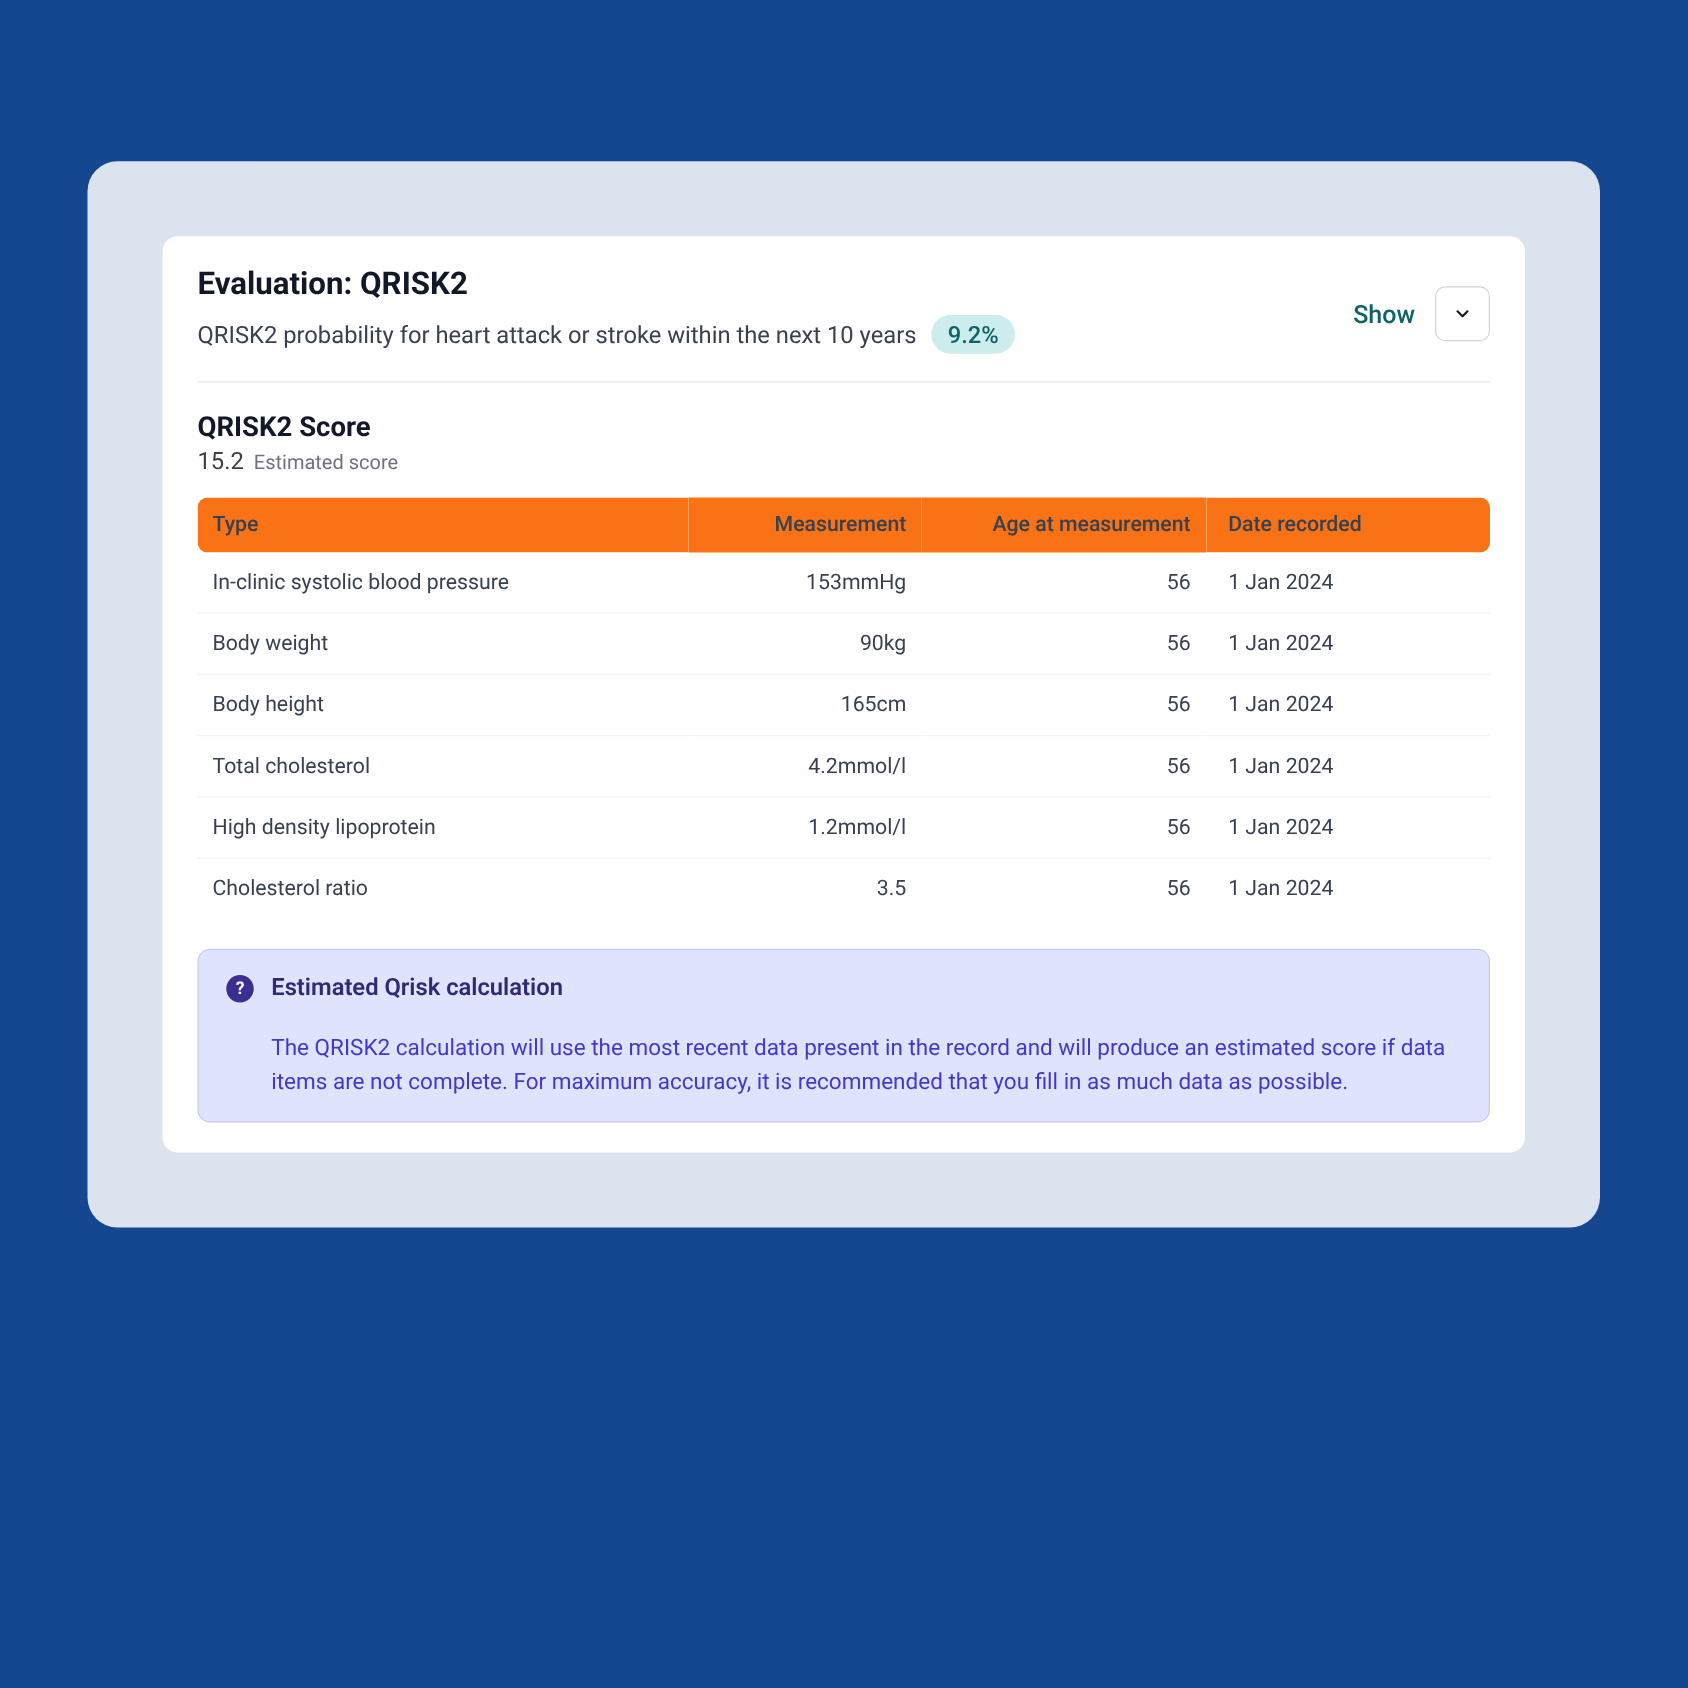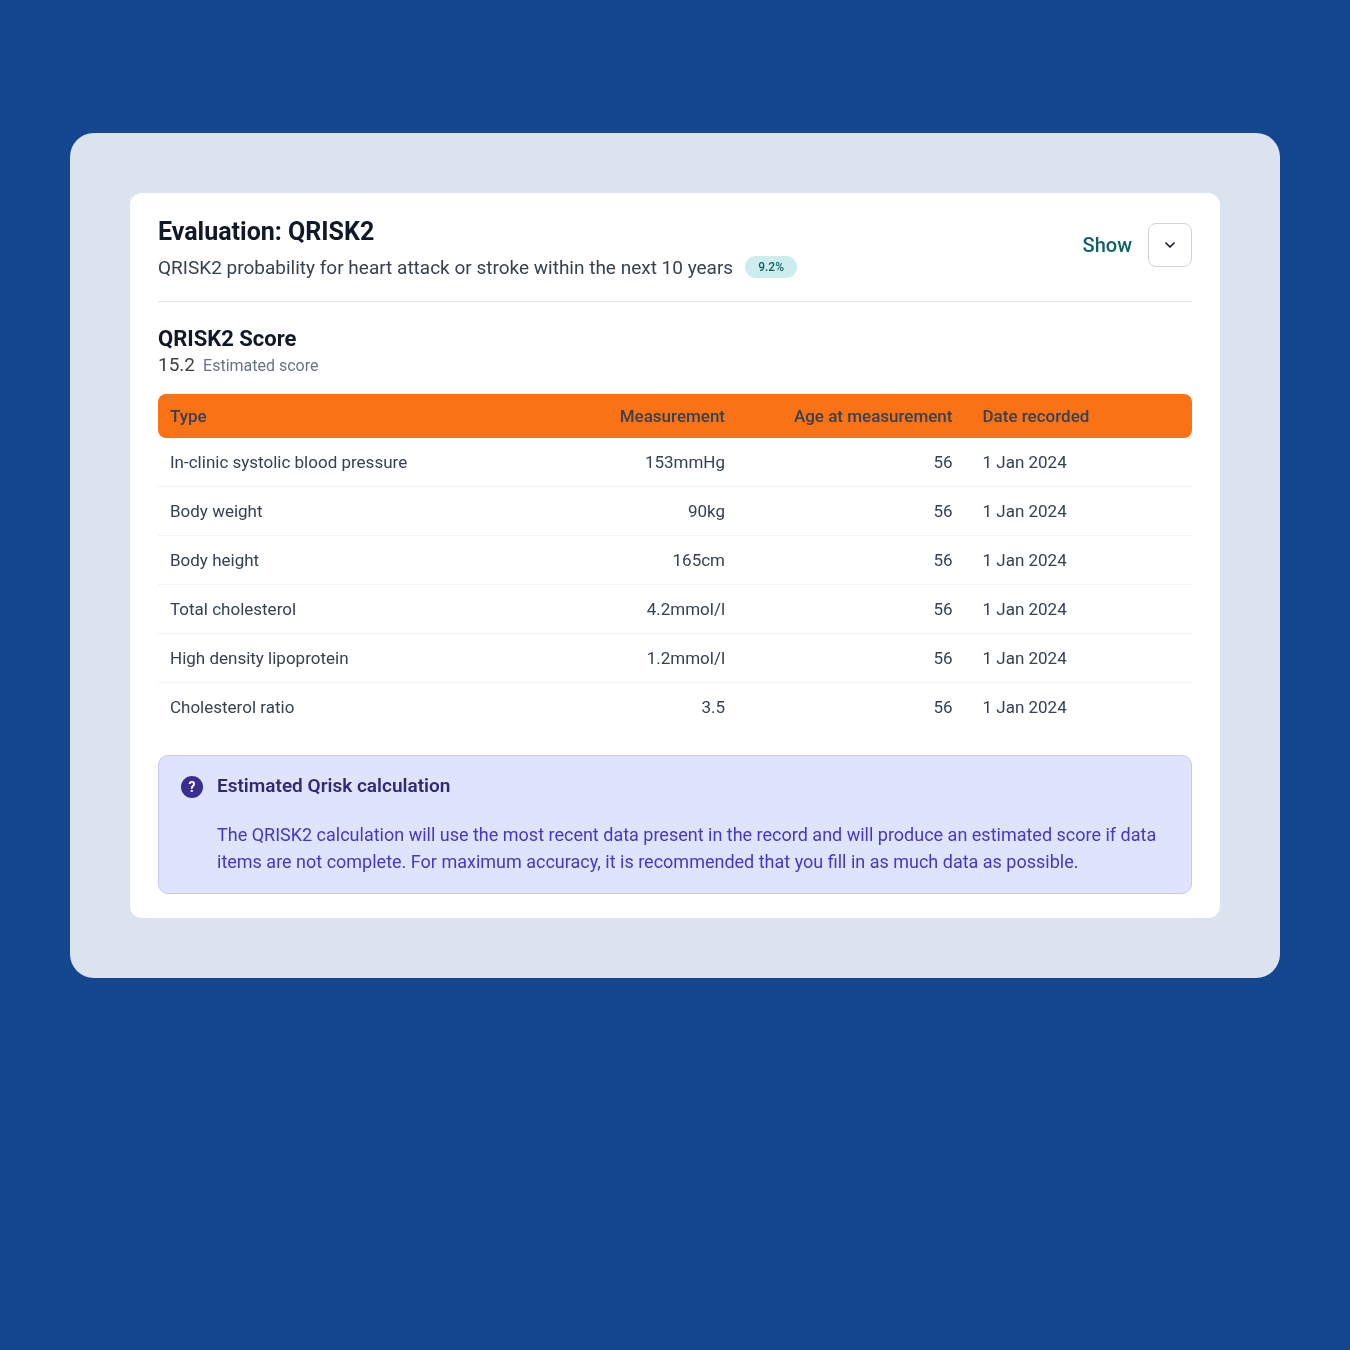--- a/index.html
+++ b/index.html
@@ -28,21 +28,21 @@
     
     .card {
       background-color: #ffffff;
       border-radius: 12px;
       padding: 24px 28px;
     }
     
     .card-header {
       display: flex;
       justify-content: space-between;
-      align-items: flex-start;
+      align-items: center;
       padding-bottom: 22px;
       border-bottom: 1px solid #e5e7eb;
     }
     
     .card-header-left {
       flex: 1;
     }
     
     .card-title {
       font-size: 25px;
@@ -61,21 +61,21 @@
       font-size: 19px;
       color: #374151;
       font-weight: 400;
     }
     
     .probability-badge {
       background-color: #ccecee;
       color: #0f6268;
       padding: 4px 13px;
       border-radius: 999px;
-      font-size: 12px;
+      font-size: 19px;
       font-weight: 500;
     }
     
     .card-header-right {
       display: flex;
       align-items: center;
       gap: 16px;
       padding-top: 6px;
     }
     

